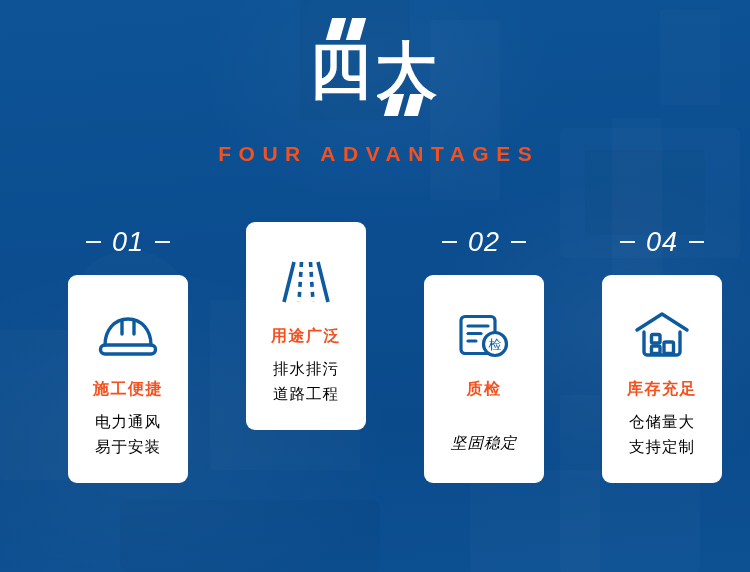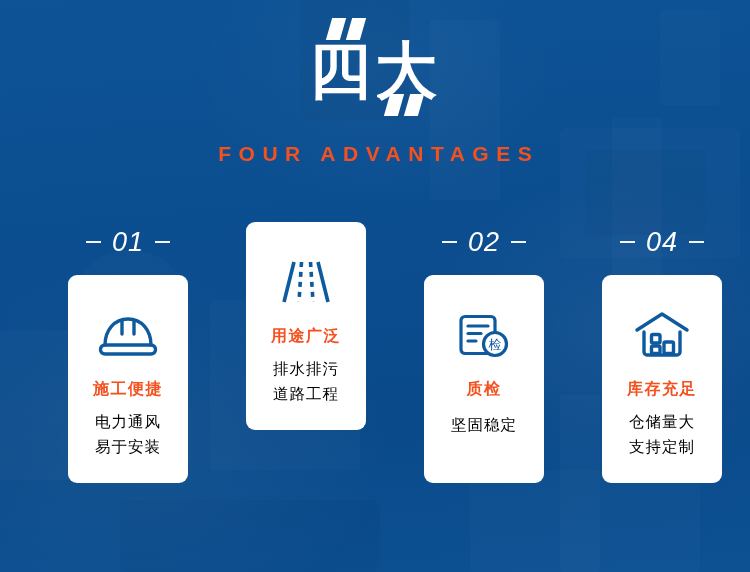--- a/index.html
+++ b/index.html
@@ -165,21 +165,21 @@
 
   .card-desc {
     margin-top: 13px;
     color: #000000;
     font-size: 15.5px;
     line-height: 1.62;
     text-align: center;
     letter-spacing: 1px;
     font-family: "DejaVu Sans", "Liberation Sans", sans-serif;
   }
-  .card-desc.single { margin-top: 16px; }
+  .card-desc.single { margin-top: 34px; font-style: italic; }
   .card-desc div { white-space: nowrap; }
 </style>
 </head>
 <body>
 
 <div class="banner">
 
   <div class="bg-texture">
     <div class="tex" style="left:70px;  top:250px; width:120px; height:210px; border-radius:60px 60px 0 0;"></div>
     <div class="tex" style="left:210px; top:300px; width:150px; height:170px;"></div>

